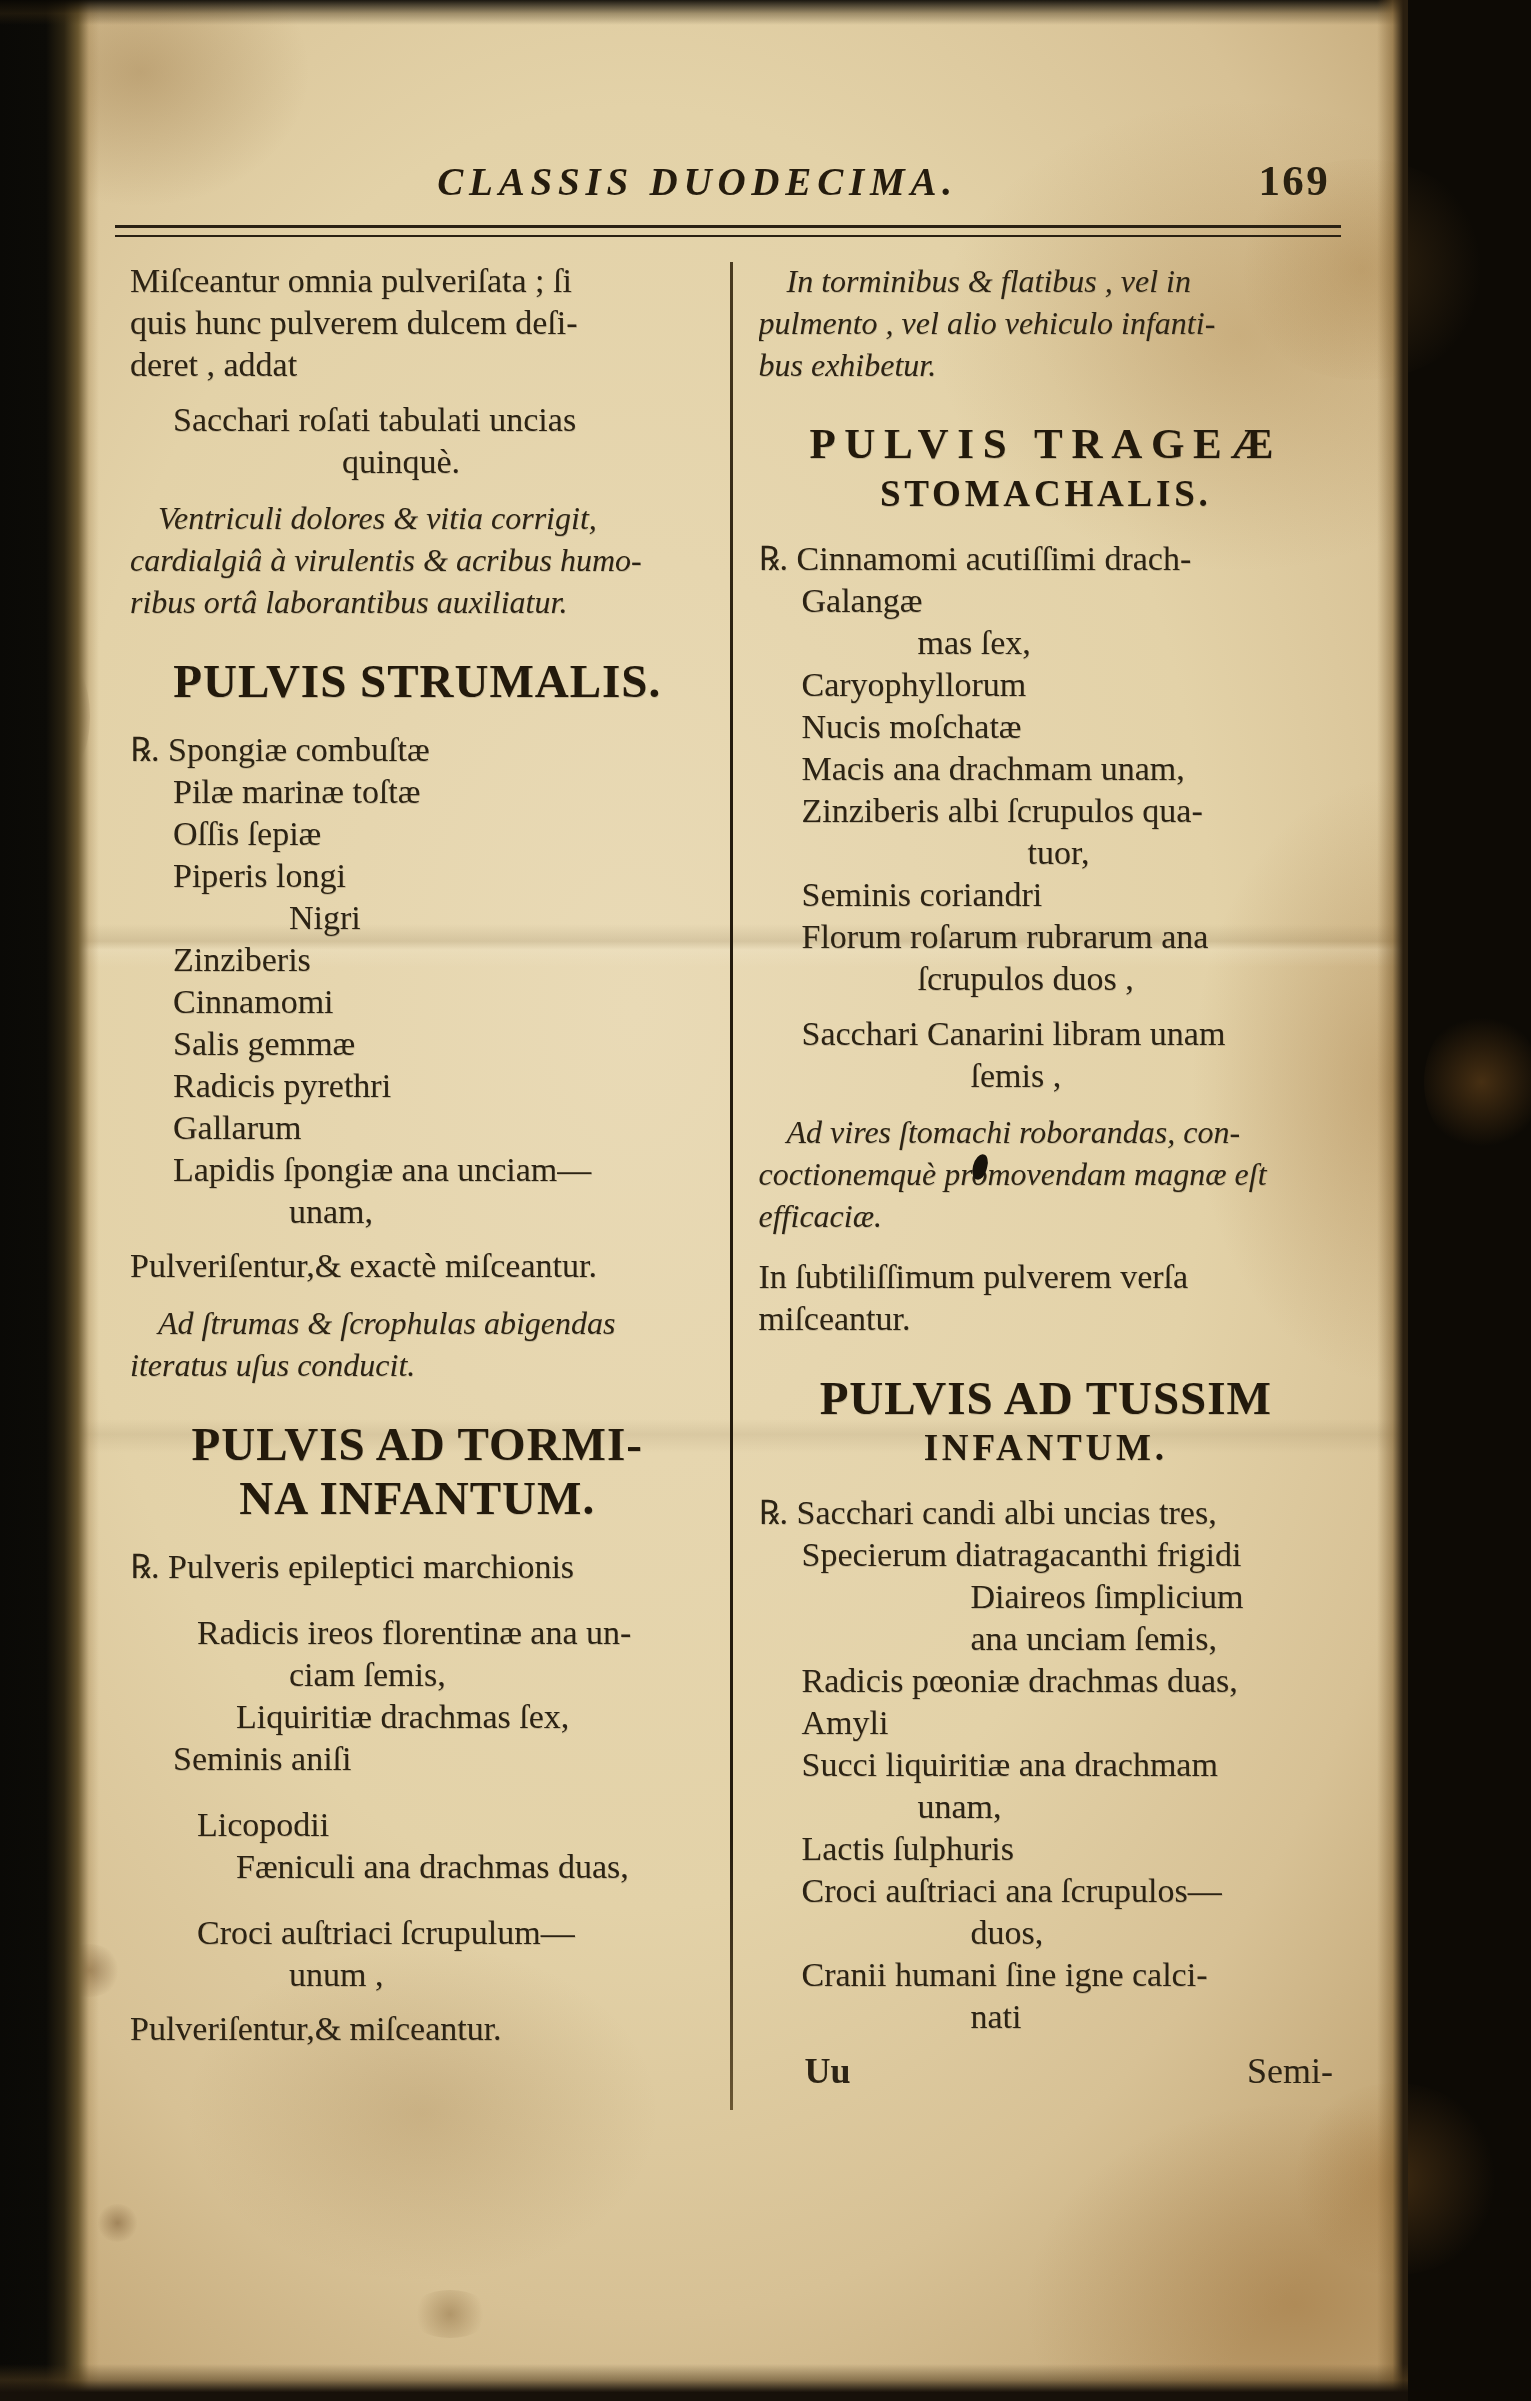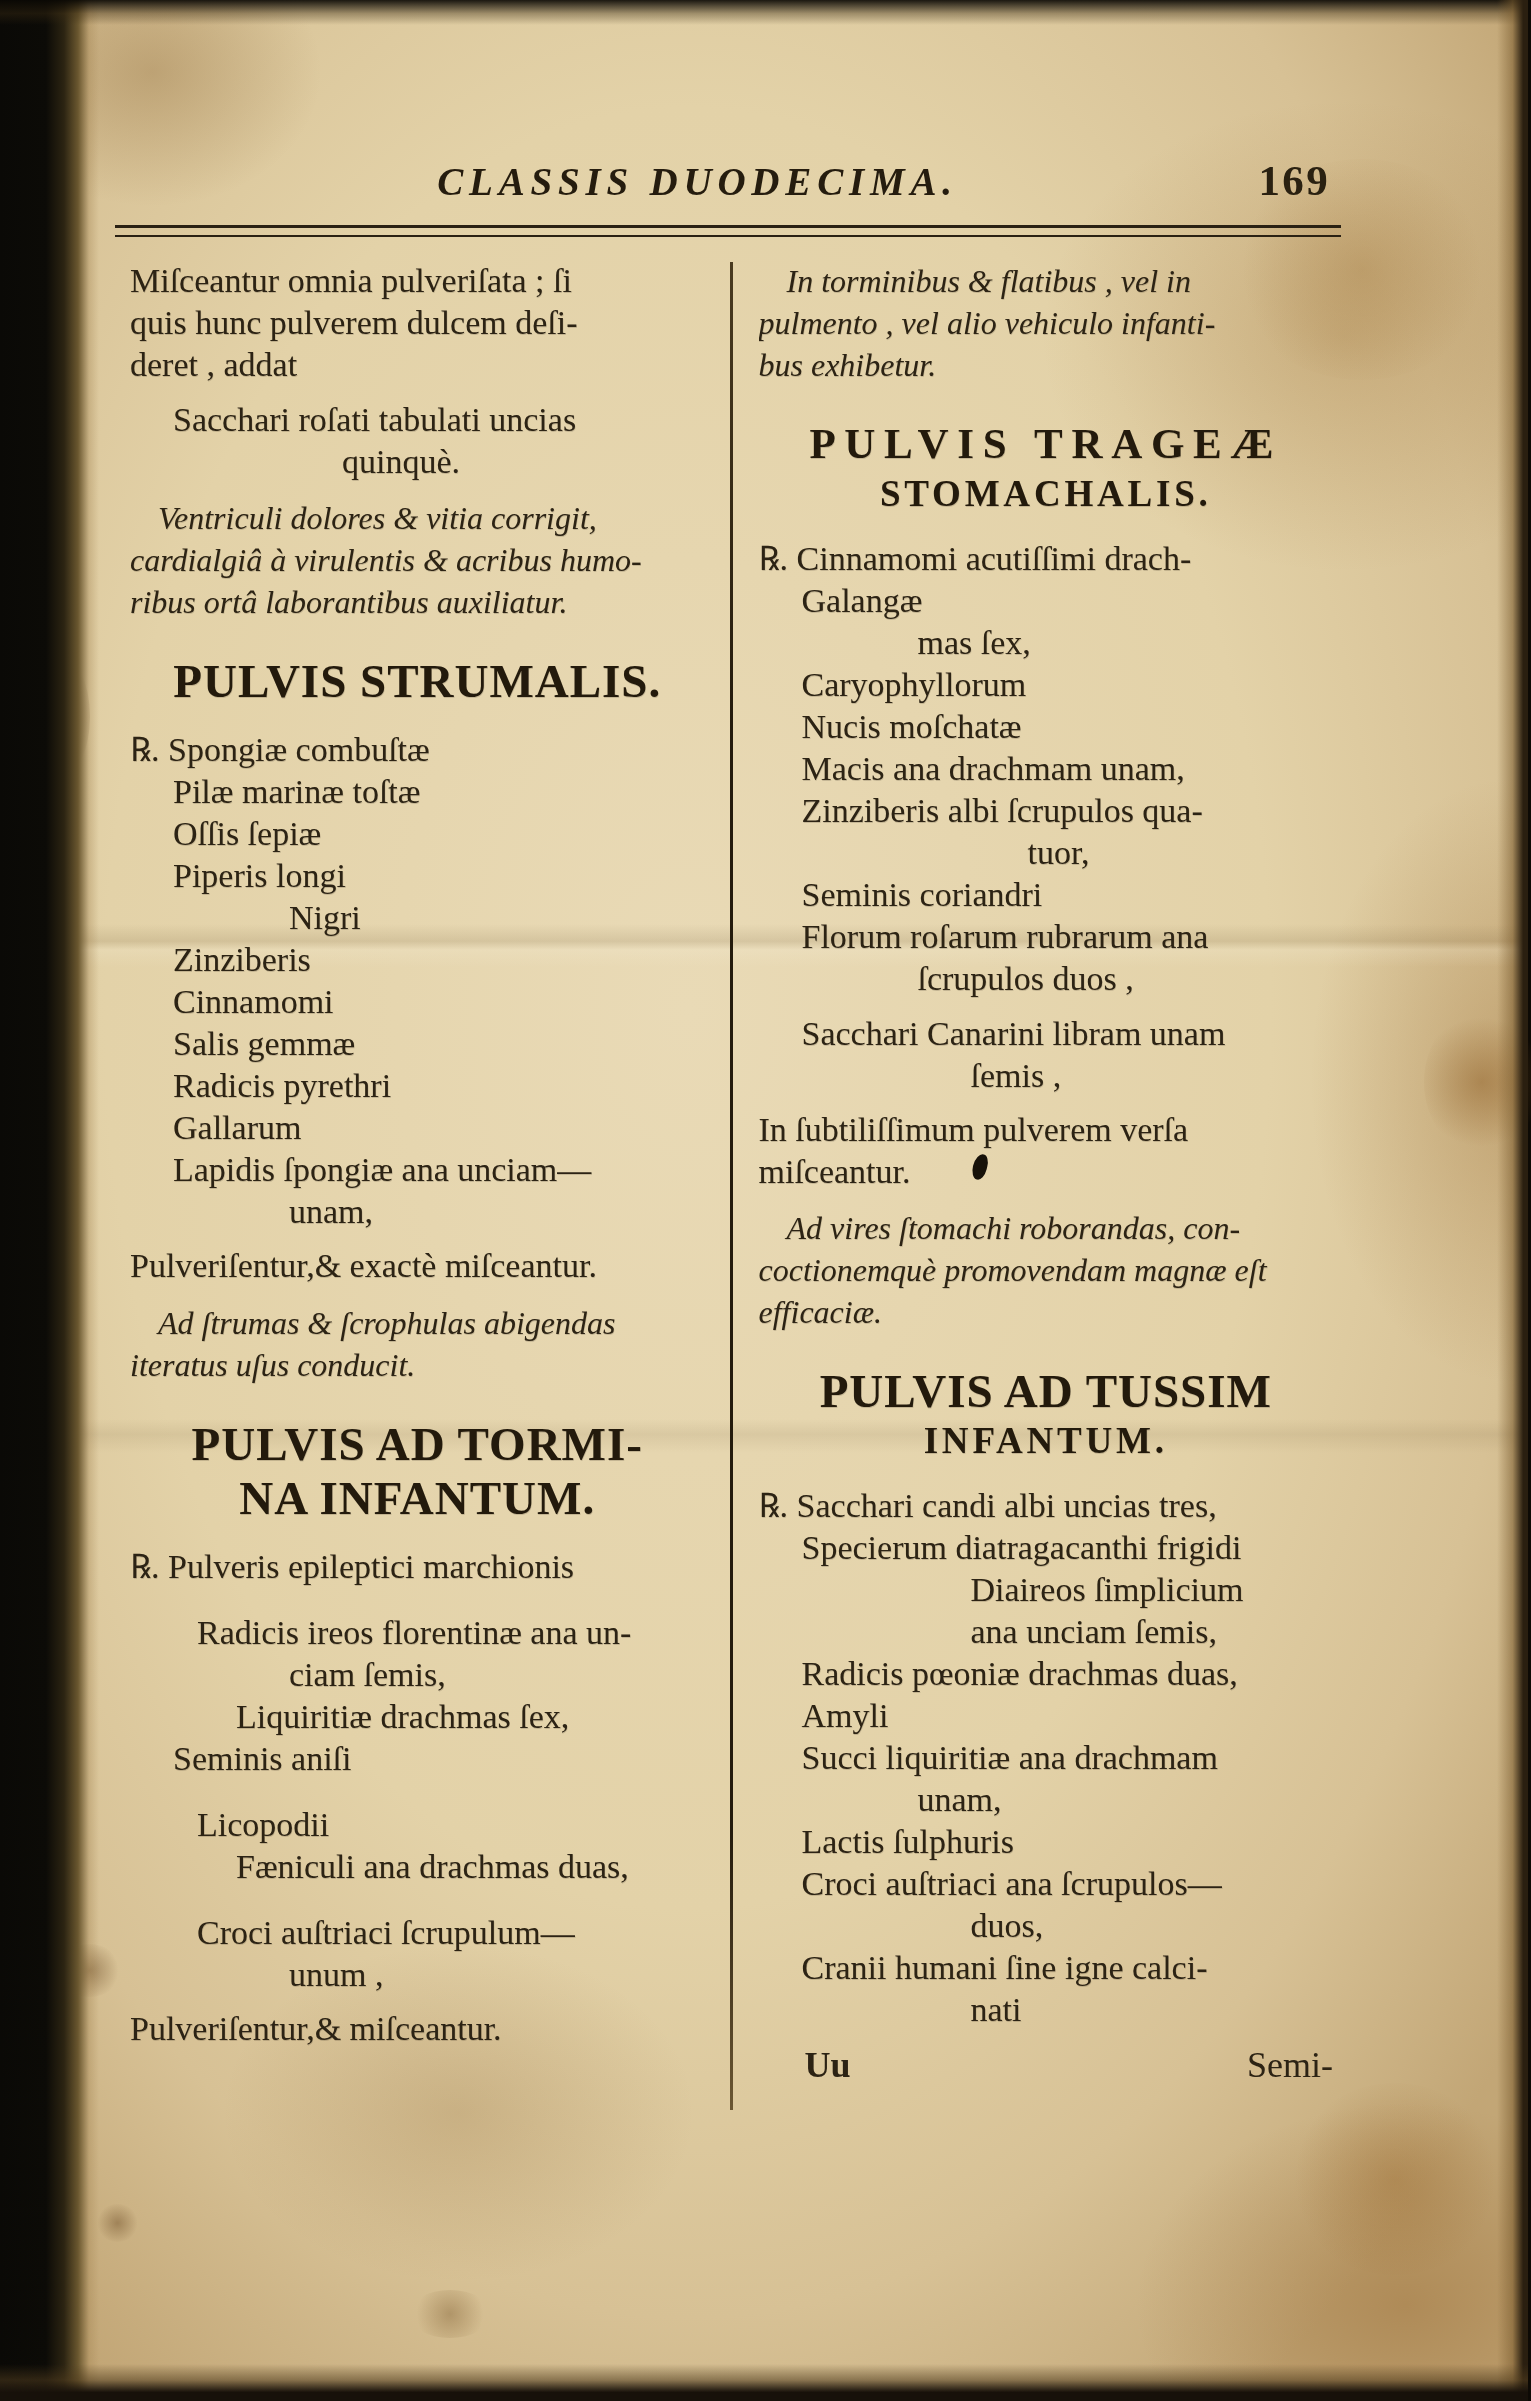--- a/index.html
+++ b/index.html
@@ -3,21 +3,21 @@
 <meta charset="utf-8">
 <style>
   *{box-sizing:border-box;margin:0;padding:0;}
   html,body{width:1532px;height:2401px;}
   body{
     font-family:"Liberation Serif","DejaVu Serif",serif;
     overflow:hidden;
     background:#0d0a05;
   }
   .page{
-    position:relative;width:1528px;height:2401px;color:#2c2314;
+    position:relative;width:1408px;height:2401px;color:#2c2314;
     background:
       radial-gradient(ellipse 433px 337px at 88% 14%, rgba(153,108,48,0.28), transparent 70%),
       radial-gradient(ellipse 289px 433px at 99% 45%, rgba(150,104,46,0.35), transparent 70%),
       radial-gradient(ellipse 385px 289px at 92% 96%, rgba(146,98,42,0.40), transparent 70%),
       radial-gradient(ellipse 241px 192px at 10% 3%, rgba(125,85,35,0.30), transparent 70%),
       radial-gradient(ellipse 337px 241px at 30% 88%, rgba(135,95,45,0.22), transparent 70%),
       radial-gradient(ellipse 1059px 1636px at 45% 42%, #e9dab6 0%, #e3d2a8 55%, #d7c195 80%, #c2a676 100%);
     background-color:#d9c79e;
   }
   
@@ -179,28 +179,28 @@
               <div class="line in1">Zinziberis albi ſcrupulos qua-</div>
               <div class="line in6">tuor,</div>
               <div class="line in1">Seminis coriandri</div>
               <div class="line in1">Florum roſarum rubrarum ana</div>
               <div class="line in4">ſcrupulos duos ,</div>
             </div>
             <div class="block recipe">
               <div class="line in1">Sacchari Canarini libram unam</div>
               <div class="line in5">ſemis ,</div>
             </div>
-            <div class="block recipe">
-              <div class="line in0">In ſubtiliſſimum pulverem verſa</div>
-              <div class="line in0">miſceantur.</div>
-            </div>
             <div class="block italic">
               <div class="line ind-first">Ad vires ſtomachi roborandas, con-</div>
               <div class="line in0">coctionemquè promovendam magnæ eſt</div>
               <div class="line in0">efficaciæ.</div>
+            </div>
+            <div class="block recipe">
+              <div class="line in0">In ſubtiliſſimum pulverem verſa</div>
+              <div class="line in0">miſceantur.</div>
             </div>
             <div class="block heading">
               <div class="line h1">PULVIS AD TUSSIM</div>
               <div class="line h2">INFANTUM.</div>
             </div>
             <div class="block recipe">
               <div class="line in0">℞. Sacchari candi albi uncias tres,</div>
               <div class="line in1">Specierum diatragacanthi frigidi</div>
               <div class="line in5">Diaireos ſimplicium</div>
               <div class="line in5">ana unciam ſemis,</div>

